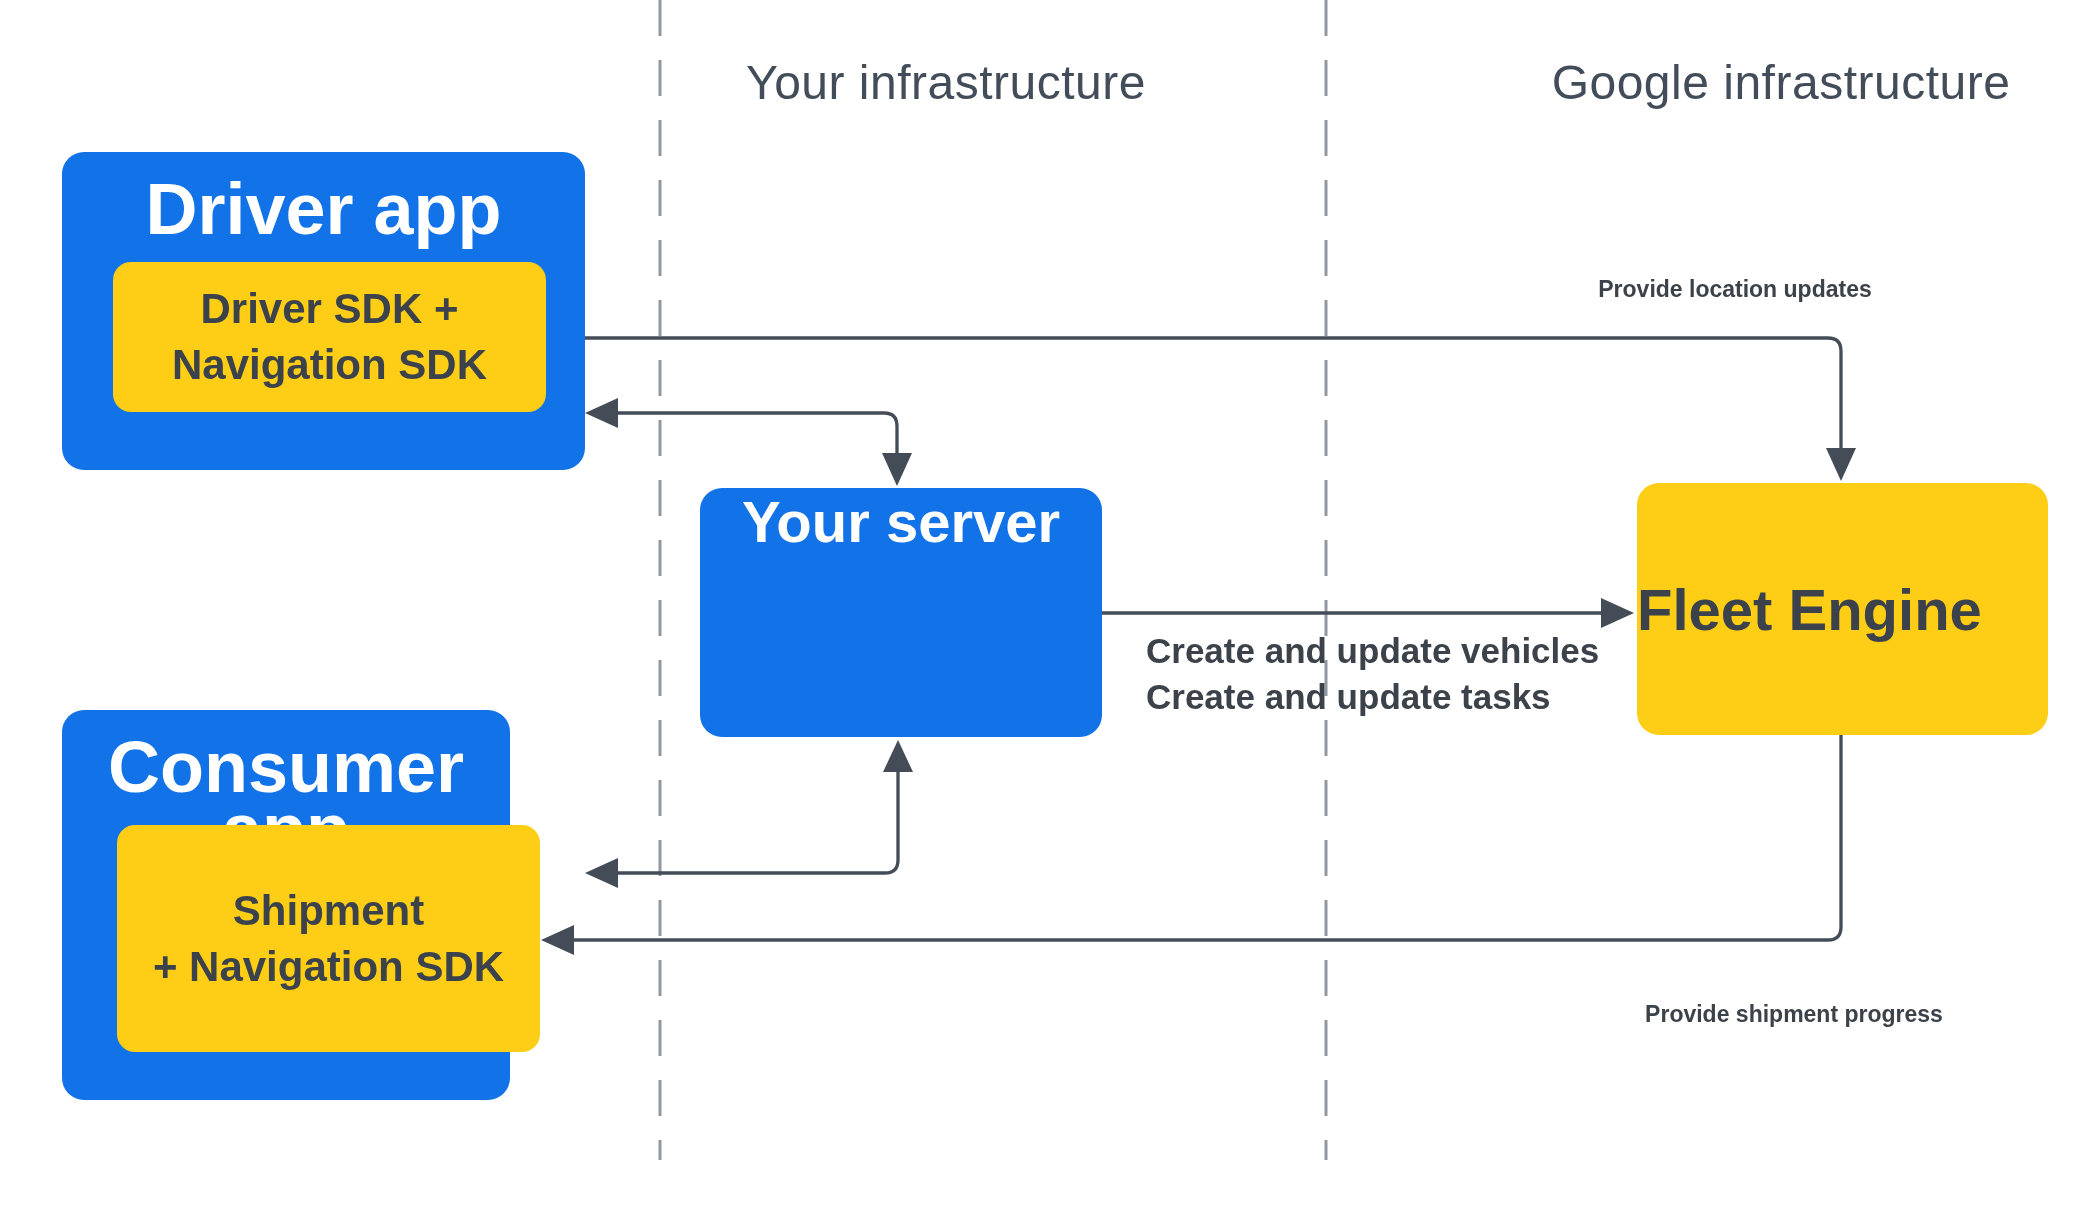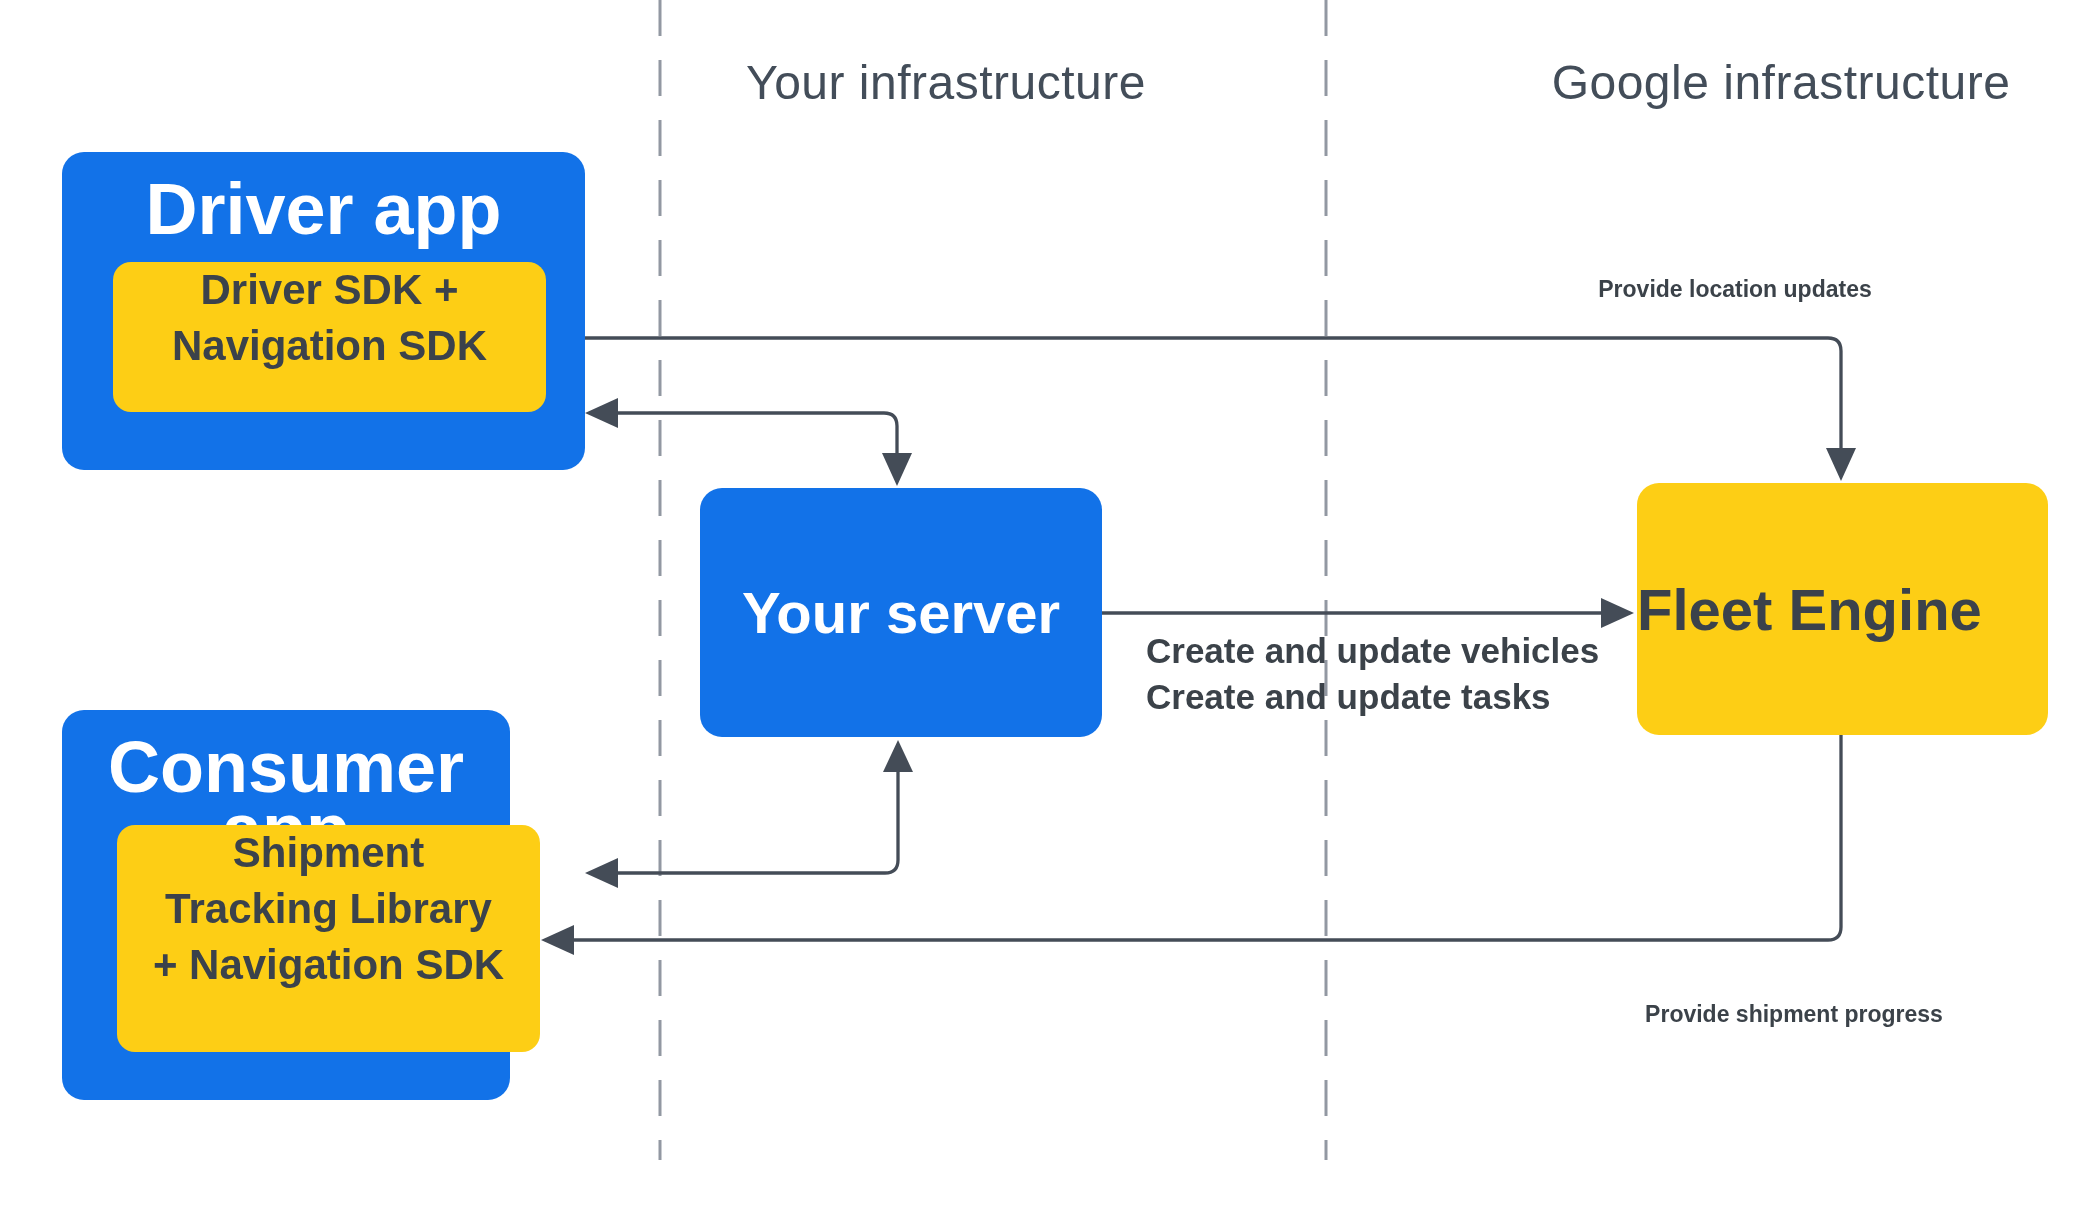--- a/index.html
+++ b/index.html
@@ -49,21 +49,21 @@
     font-weight: 400;
     color: var(--header_text);
     white-space: nowrap;
     letter-spacing: 0.5px;
   }
   .node {
     position: absolute;
     border-radius: 22px;
   }
   .node.blue { background: var(--blue); }
-  .node.center { display: flex; align-items: center; justify-content: center; }
+  .node.center { display: flex; align-items: flex-start; justify-content: center; }
   .node-title {
     text-align: center;
     font-weight: bold;
     font-size: 72px;
     color: var(--box_text_light);
     line-height: 62px;
     margin-top: 26px;
   }
   .big-label {
     font-weight: bold;
@@ -72,20 +72,21 @@
   }
   .big-label.light { color: var(--box_text_light); }
   .big-label.dark { color: var(--box_text_dark); }
   .subnode {
     position: absolute;
     background: var(--yellow);
     border-radius: 18px;
     display: flex;
     flex-direction: column;
     align-items: center;
+    justify-content: center;
   }
   .subnode-line {
     font-weight: bold;
     font-size: 42px;
     line-height: 56px;
     color: var(--box_text_dark);
     white-space: nowrap;
   }
   .fleet {
     position: absolute;
@@ -158,21 +159,20 @@
     <div class="subnode" style="left:51px; top:110px; width:433px; height:150px;">
       <div class="subnode-line">Driver SDK +</div>
       <div class="subnode-line">Navigation SDK</div>
     </div>
   </div>
 
   <div class="node blue" style="left:62px; top:710px; width:448px; height:390px;">
     <div class="node-title">Consumer app</div>
     <div class="subnode" style="left:55px; top:115px; width:423px; height:227px;">
       <div class="subnode-line">Shipment</div>
-      <div class="subnode-line">Tracking Library</div>
       <div class="subnode-line">+ Navigation SDK</div>
     </div>
   </div>
 
   <div class="node blue center" style="left:700px; top:488px; width:402px; height:249px;">
     <div class="big-label light">Your server</div>
   </div>
 
   <div class="fleet" style="left:1637px; top:483px; width:411px; height:252px;">
     <div class="big-label dark">Fleet Engine</div>

